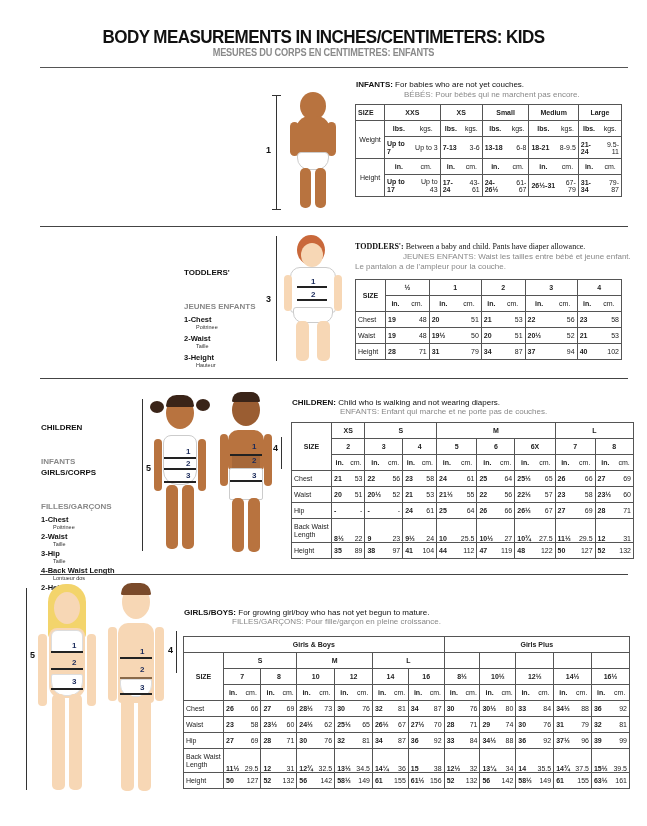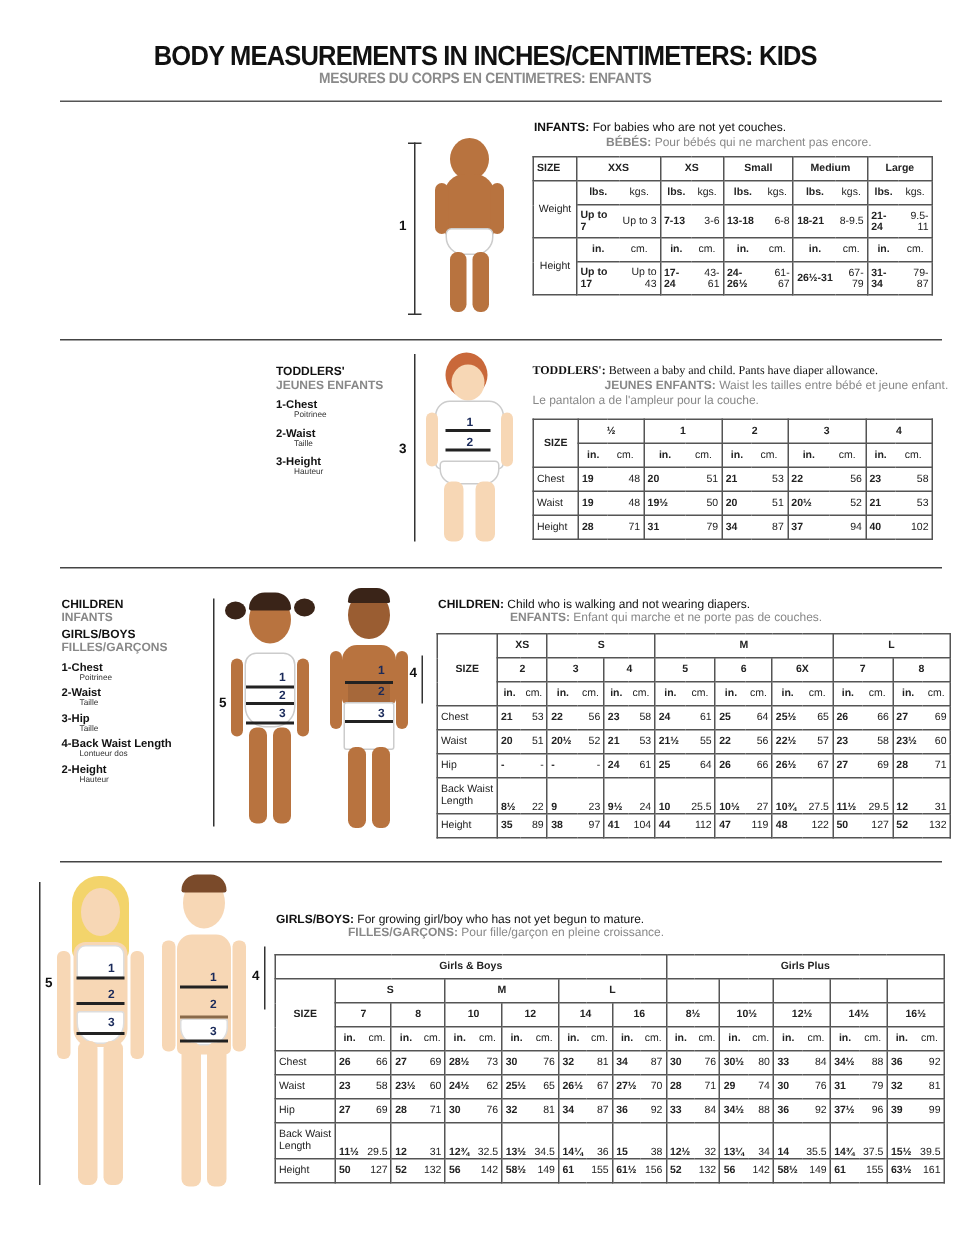--- a/index.html
+++ b/index.html
@@ -7,31 +7,31 @@
   .abs { position: absolute; }
   .title { left: 0; width: 647px; top: 26px; text-align: center; font-family: "Liberation Sans", sans-serif; font-weight: bold; font-size: 18.5px; letter-spacing: -0.6px; transform: scaleX(0.92); color: #111; }
   .subtitle { left: 0; width: 647px; top: 47px; text-align: center; font-weight: bold; font-size: 10px; color: #8a8a8a; transform: scaleX(0.92); letter-spacing: -0.2px; }
   .rule { height: 1px; background: #444; left: 40px; width: 588px; }
   .rule.top { top: 67px; left: 40px; width: 588px; height: 1px; background:#555; }
   .vline { width: 1px; background: #333; }
   .num { font-weight: bold; font-size: 9px; color: #111; }
   .head-en { font-size: 8px; color: #111; }
   .head-en b { font-weight: bold; }
   .head-fr { font-size: 8px; color: #888; }
-  .head-fr b { font-weight: bold; color: #888; padding-left: 48px; }
+  .head-fr b { font-weight: normal; color: #888; padding-left: 48px; }
   table.sz { border-collapse: collapse; font-size: 7px; color: #222; }
   table.sz td { border: 1px solid #555; padding: 0 2px; height: 16px; vertical-align: middle; }
   table.sz td.c { text-align: center; }
   table.sz td.b { font-weight: bold; }
   table.sz td.l { text-align: left; }
   table.sz td.r { text-align: right; }
   table.sz td.nb { border-right: none; }
   table.sz td.nl { border-left: none; }
   table.sz .hdr { font-weight: bold; text-align: center; }
-  .legend-title { font-weight: bold; font-size: 8px; color: #111; }
+  .legend-title { font-weight: bold; font-size: 8px; color: #111; margin-top: 25px; }
   .legend-title.fr { color: #888; }
   .leg-item { font-weight: bold; font-size: 7.5px; color: #111; margin-top: 4px; }
   .leg-sub { font-size: 5.5px; color: #333; padding-left: 12px; }
   .figure { position: absolute; }
   .shape { position: absolute; }
   .mnum { position: absolute; font-weight: bold; font-size: 8px; color: #1a2a5a; }
   .mline { position: absolute; height: 1.5px; background: #222; }
 </style>
 </head>
 <body>
@@ -217,21 +217,21 @@
         <td class="nl r">102</td>
   </tr>
 </tbody>
   </table>
 
 <div class="abs rule" style="top:378px;"></div>
 
 <div class="abs" style="left:41px;top:398px;width:110px;">
   <div class="legend-title">CHILDREN</div>
   <div class="legend-title fr">INFANTS</div>
-  <div class="legend-title" style="margin-top:2px;">GIRLS/BOYS</div>
+  <div class="legend-title" style="margin-top:2px;">GIRLS/CORPS</div>
   <div class="legend-title fr">FILLES/GARÇONS</div>
   <div class="leg-item">1-Chest</div>
   <div class="leg-sub">Poitrinee</div>
   <div class="leg-item" style="margin-top:2px;">2-Waist</div>
   <div class="leg-sub">Taille</div>
   <div class="leg-item" style="margin-top:2px;">3-Hip</div>
   <div class="leg-sub">Taille</div>
   <div class="leg-item" style="margin-top:2px;">4-Back Waist Length</div>
   <div class="leg-sub">Lontueur dos</div>
   <div class="leg-item" style="margin-top:2px;">2-Height</div>

